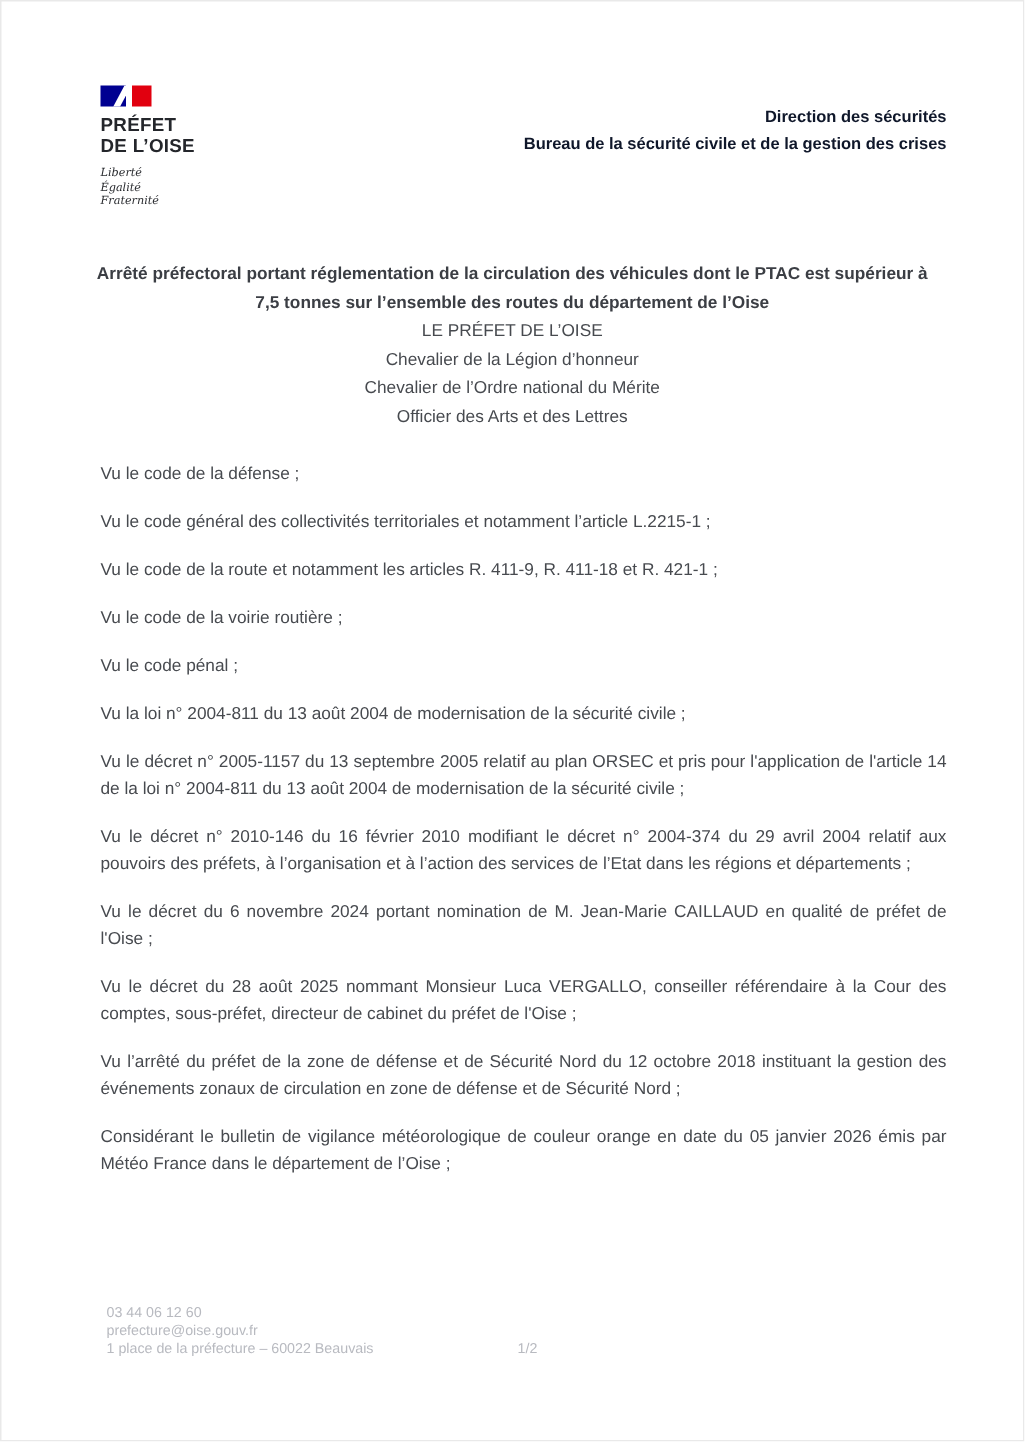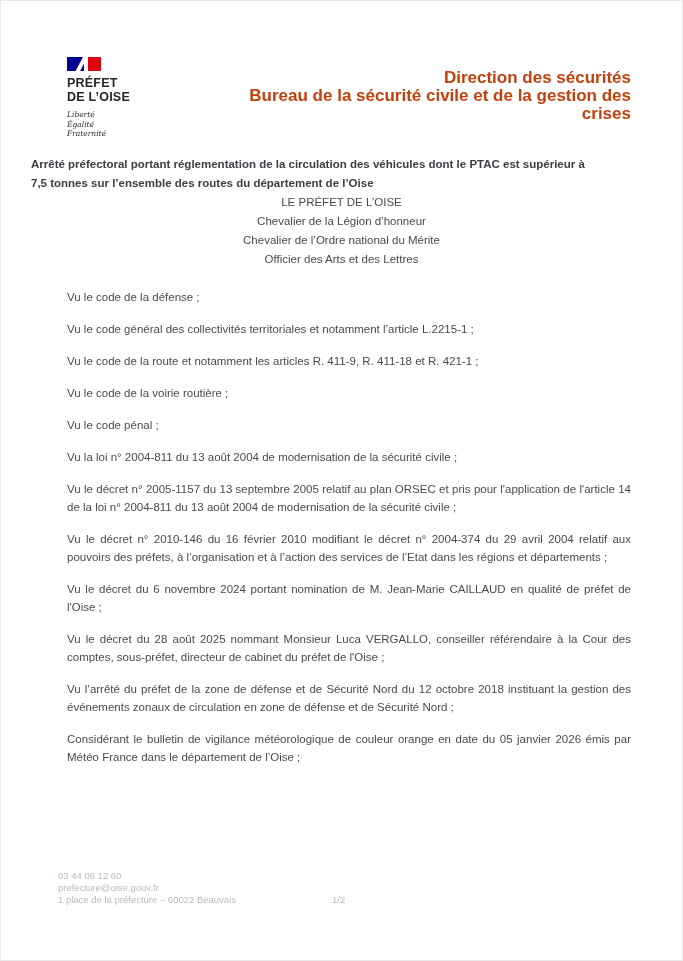--- a/index.html
+++ b/index.html
@@ -58,29 +58,29 @@
     font-family: "DejaVu Serif", serif;
     font-style: italic;
     font-size: 7.5px;
     line-height: 9.5px;
     color: #2a2c30;
   }
   .direction-block {
     margin-top: 12px;
     text-align: right;
     font-weight: 700;
-    font-size: 17px;
+    font-size: 11px;
     line-height: 18px;
-    color: #c2410c;
+    color: #0f172a;
   }
 
   
   .doc-title {
-    margin-top: 16px;
-    text-align: left;
+    margin-top: 35px;
+    text-align: center;
     font-weight: 700;
     font-size: 11.5px;
     line-height: 19px;
     color: #3b3e44;
     padding: 0 30px;
   }
   .prefect-block {
     text-align: center;
     font-size: 11.5px;
     line-height: 19px;
@@ -96,21 +96,21 @@
   .doc-body p {
     margin: 0 0 14px 0;
     font-size: 11.5px;
     line-height: 18px;
     color: #474a4f;
   }
 
   
   .footer {
     position: absolute;
-    left: 57px;
+    left: 70px;
     right: 51px;
     bottom: 54px;
     font-size: 9.5px;
     line-height: 12px;
     color: #b8bac0;
   }
   .footer .address-row { position: relative; }
   .page-number {
     position: absolute;
     left: 274px;

